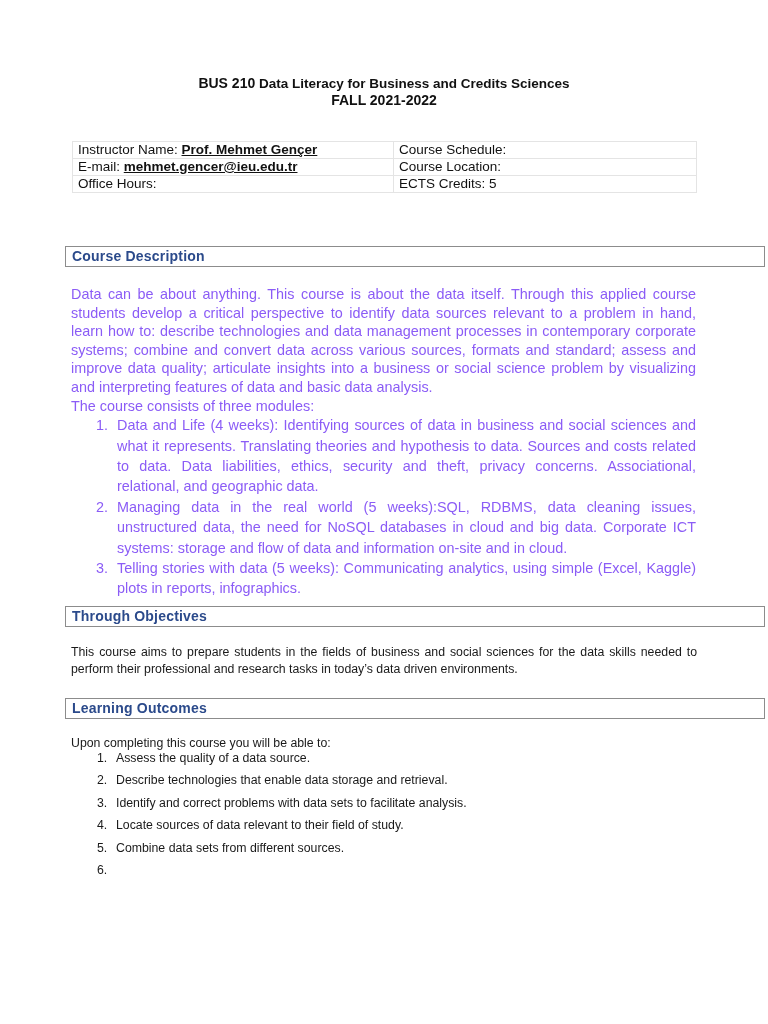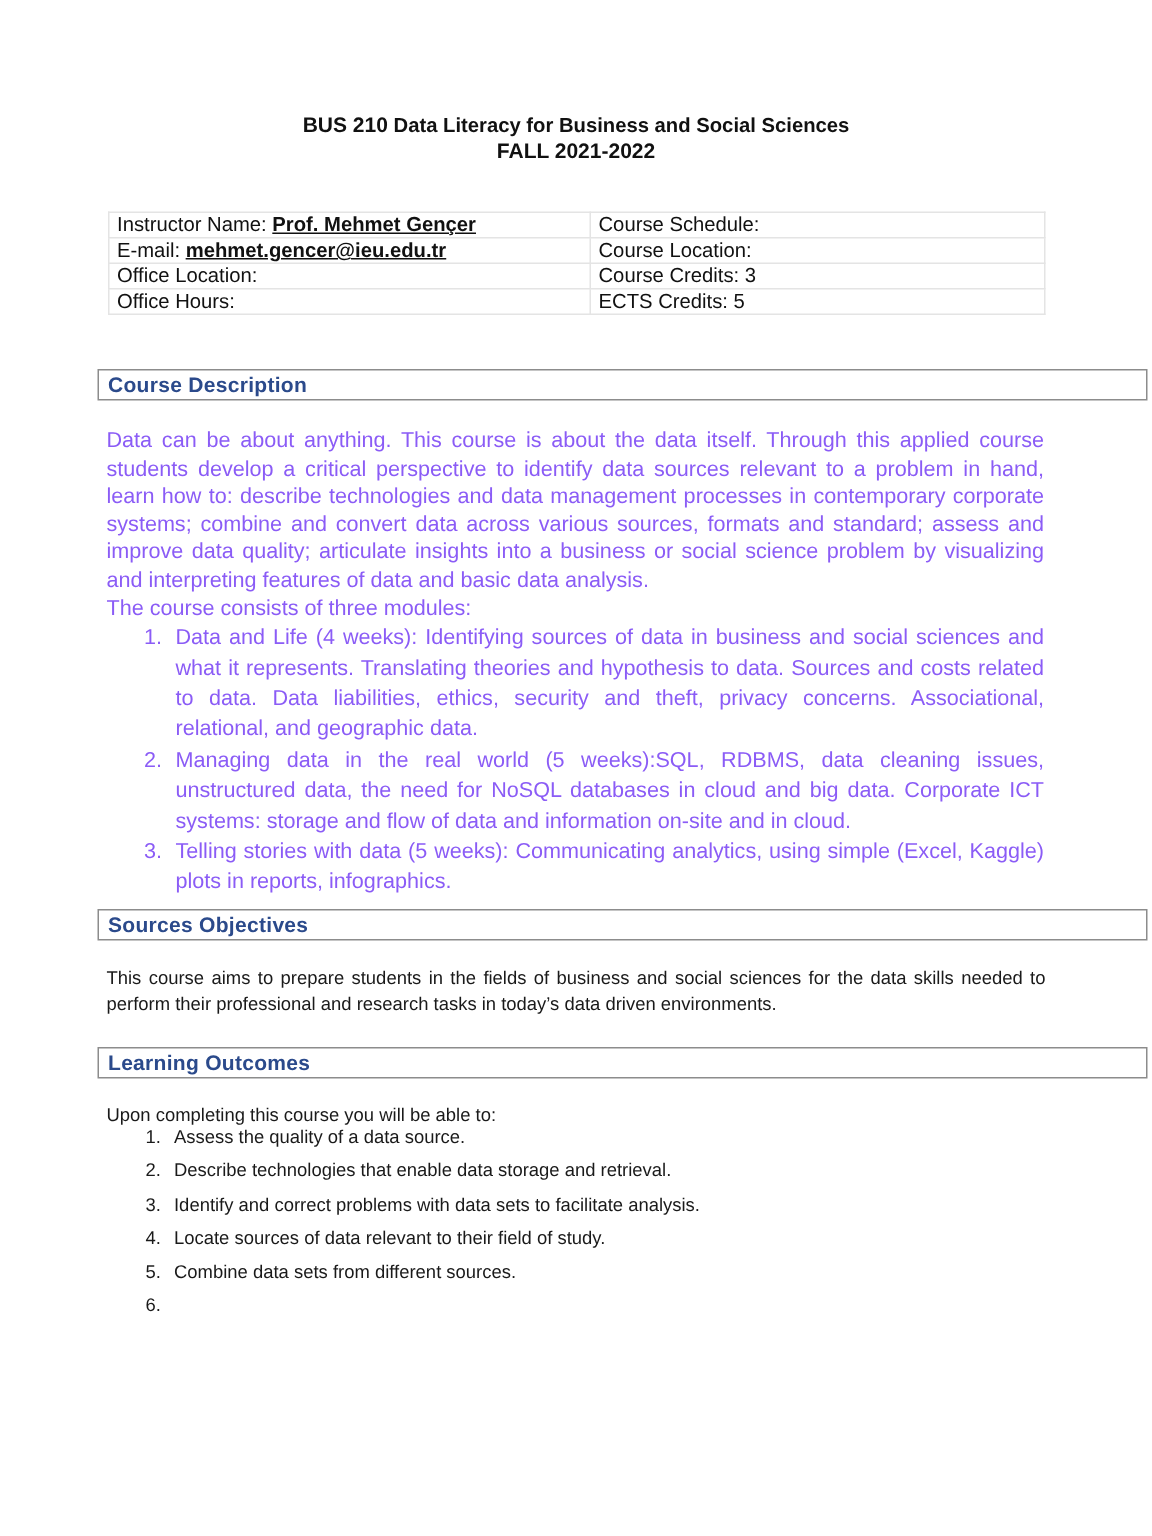--- a/index.html
+++ b/index.html
@@ -61,59 +61,55 @@
   .outcomes ol li { position: relative; padding-left: 45px; height: 22.6px; line-height: 15px; }
   .outcomes ol li:first-child { height: 22px; }
   .outcomes ol li .num { position: absolute; left: 26px; top: 0; }
 </style>
 </head>
 <body>
 
 <div class="title-block">
   <div class="title-line1">
     <span class="code">BUS 210</span>
-    <span>Data Literacy for Business and Social Sciences</span>
+    <span>Data Literacy for Business and Credits Sciences</span>
   </div>
   <div class="title-line2">FALL 2021-2022</div>
 </div>
 
 <table class="info">
   <tbody>
       <tr>
     <td class="left"><span>Instructor Name: </span><b>Prof. Mehmet Gençer</b></td>
     <td><span>Course Schedule:</span><span></span></td>
   </tr>
   <tr>
     <td class="left"><span>E-mail: </span><b>mehmet.gencer@ieu.edu.tr</b></td>
     <td><span>Course Location:</span><span></span></td>
-  </tr>
-  <tr>
-    <td class="left"><span>Office Location:</span><span></span></td>
-    <td><span>Course Credits: </span><span>3</span></td>
   </tr>
   <tr>
     <td class="left"><span>Office Hours:</span><span></span></td>
     <td><span>ECTS Credits: </span><span>5</span></td>
   </tr>
 </tbody>
   </table>
 
 <div class="sec-head" style="top:246px;">Course Description</div>
 
 <div class="para" style="top:285px;">
   <p>Data can be about anything. This course is about the data itself. Through this applied course students develop a critical perspective to identify data sources relevant to a problem in hand, learn how to: describe technologies and data management processes in contemporary corporate systems; combine and convert data across various sources, formats and standard; assess and improve data quality; articulate insights into a business or social science problem by visualizing and interpreting features of data and basic data analysis.</p>
   <p>The course consists of three modules:</p>
   <ol class="modules">
     <li><span class="num">1.</span><span>Data and Life (4 weeks): Identifying sources of data in business and social sciences and what it represents. Translating theories and hypothesis to data. Sources and costs related to data. Data liabilities, ethics, security and theft, privacy concerns. Associational, relational, and geographic data.</span></li>
     <li><span class="num">2.</span><span>Managing data in the real world (5 weeks):SQL, RDBMS, data cleaning issues, unstructured data, the need for NoSQL databases in cloud and big data. Corporate ICT systems: storage and flow of data and information on-site and in cloud.</span></li>
     <li><span class="num">3.</span><span>Telling stories with data (5 weeks): Communicating analytics, using simple (Excel, Kaggle) plots in reports, infographics.</span></li>
   </ol>
 </div>
 
-<div class="sec-head" style="top:606px;">Sources Objectives</div>
+<div class="sec-head" style="top:606px;">Through Objectives</div>
 
 <div class="small-para" style="top:644px;">This course aims to prepare students in the fields of business and social sciences for the data skills needed to perform their professional and research tasks in today’s data driven environments.</div>
 
 <div class="sec-head" style="top:698px;">Learning Outcomes</div>
 
 <div class="outcomes">
   <div class="intro">Upon completing this course you will be able to:</div>
   <ol>
     <li><span class="num">1.</span><span>Assess the quality of a data source.</span></li>
     <li><span class="num">2.</span><span>Describe technologies that enable data storage and retrieval.</span></li>

